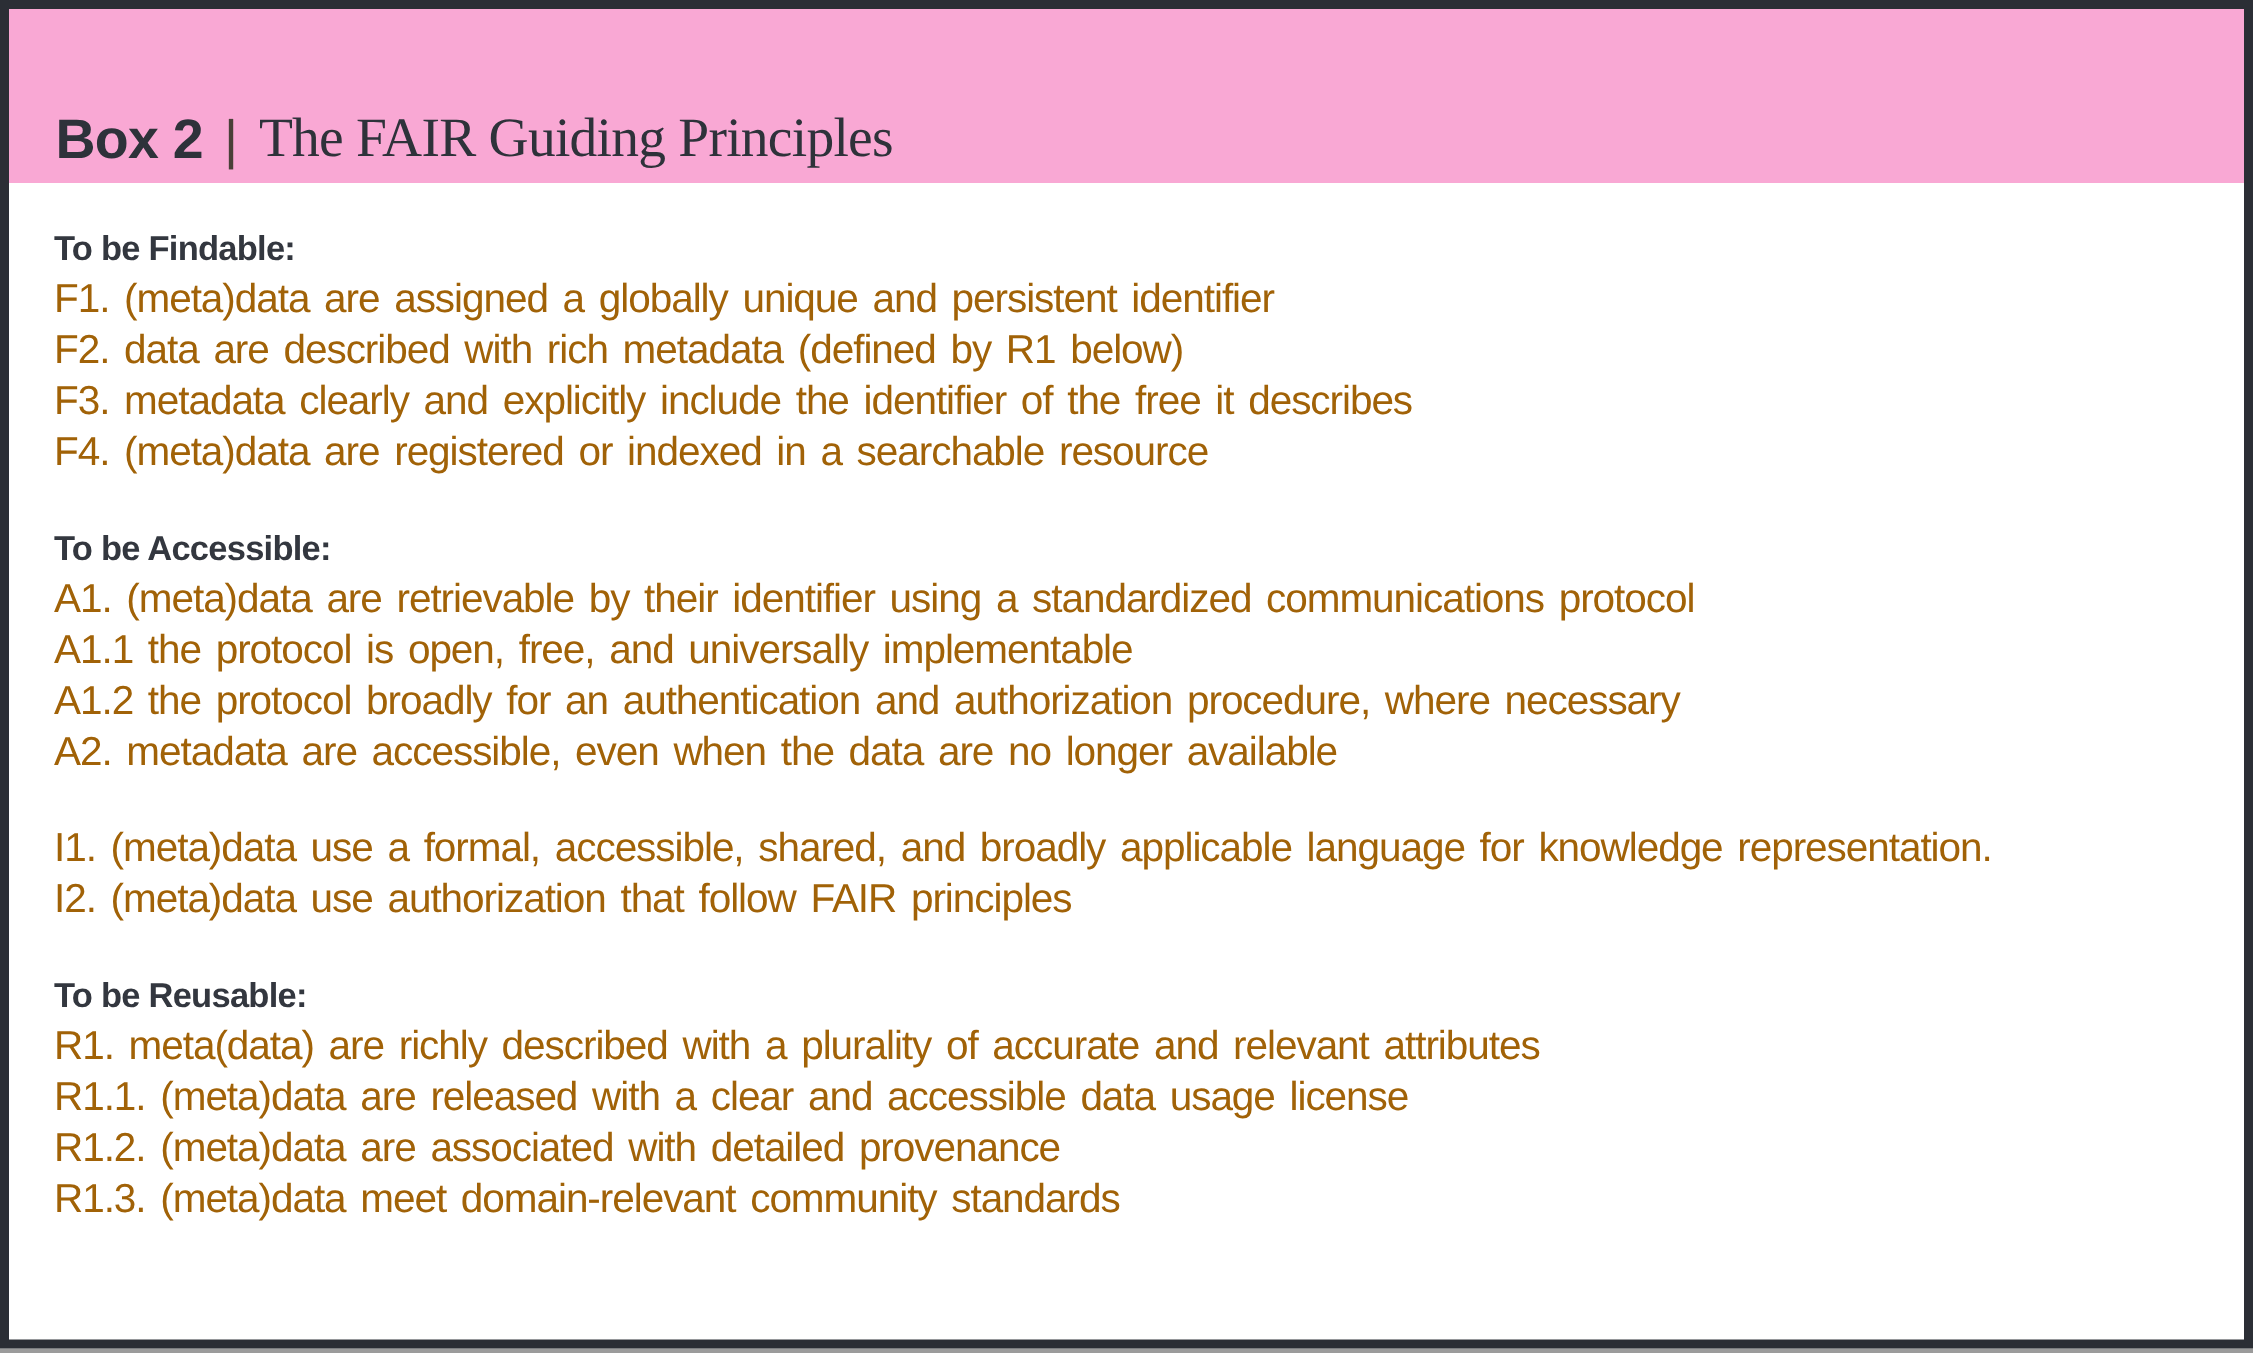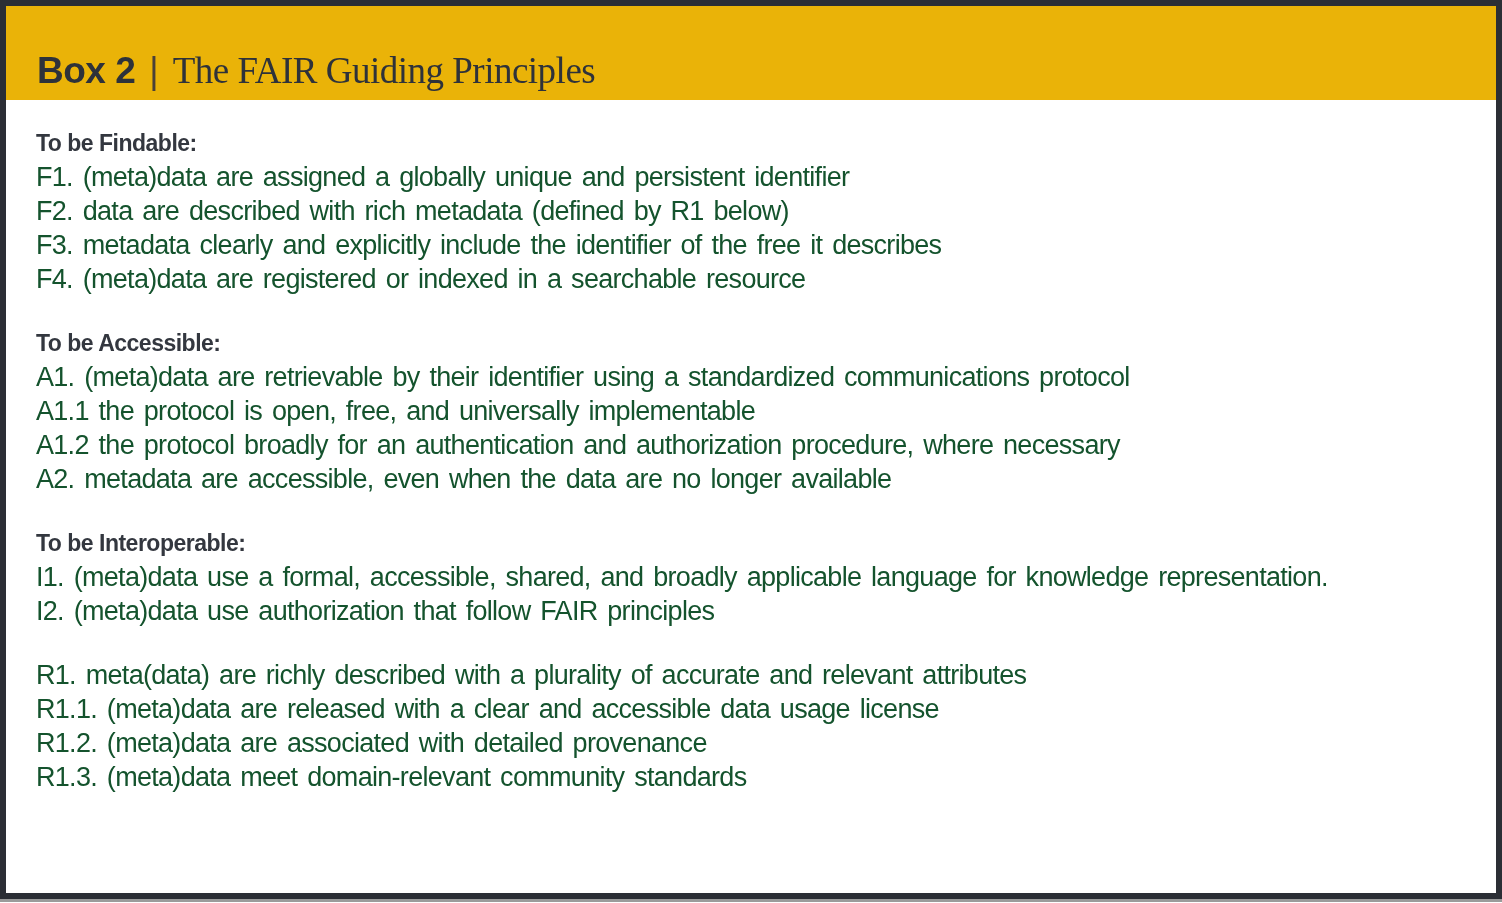--- a/index.html
+++ b/index.html
@@ -22,22 +22,22 @@
     left: 0;
     width: 1502px;
     height: 899px;
     background: #ffffff;
     border: 6px solid #2b2e35;
     box-shadow: 0 3px 0 #9b9b9b;
     overflow: hidden;
   }
   .box-header {
     box-sizing: border-box;
-    height: 94px;
-    background: #eab308;
+    height: 116px;
+    background: #f9a8d4;
     display: flex;
     align-items: flex-end;
     padding: 0 0 8px 31px;
     white-space: nowrap;
   }
   .box-header .box-label {
     font-size: 37px;
     font-weight: 700;
     color: #2e323a;
     letter-spacing: -0.5px;
@@ -66,21 +66,21 @@
     font-weight: 700;
     line-height: 34px;
     color: #33373f;
     letter-spacing: -0.5px;
     white-space: nowrap;
   }
   .principle-line {
     font-size: 27px;
     font-weight: 400;
     line-height: 34px;
-    color: #14532d;
+    color: #a16207;
     letter-spacing: -0.7px;
     word-spacing: 3px;
     white-space: nowrap;
   }
 </style>
 </head>
 <body>
 
 <div class="page">
   <div class="fair-box">
@@ -103,26 +103,26 @@
 
       <div class="principle-section">
         <div class="section-heading">To be Accessible:</div>
         <div class="principle-line">A1. (meta)data are retrievable by their identifier using a standardized communications protocol</div>
         <div class="principle-line">A1.1 the protocol is open, free, and universally implementable</div>
         <div class="principle-line">A1.2 the protocol broadly for an authentication and authorization procedure, where necessary</div>
         <div class="principle-line">A2. metadata are accessible, even when the data are no longer available</div>
       </div>
 
       <div class="principle-section">
-        <div class="section-heading">To be Interoperable:</div>
         <div class="principle-line">I1. (meta)data use a formal, accessible, shared, and broadly applicable language for knowledge representation.</div>
         <div class="principle-line">I2. (meta)data use authorization that follow FAIR principles</div>
       </div>
 
       <div class="principle-section">
+        <div class="section-heading">To be Reusable:</div>
         <div class="principle-line">R1. meta(data) are richly described with a plurality of accurate and relevant attributes</div>
         <div class="principle-line">R1.1. (meta)data are released with a clear and accessible data usage license</div>
         <div class="principle-line">R1.2. (meta)data are associated with detailed provenance</div>
         <div class="principle-line">R1.3. (meta)data meet domain-relevant community standards</div>
       </div>
 
     </div>
   </div>
 </div>
 

